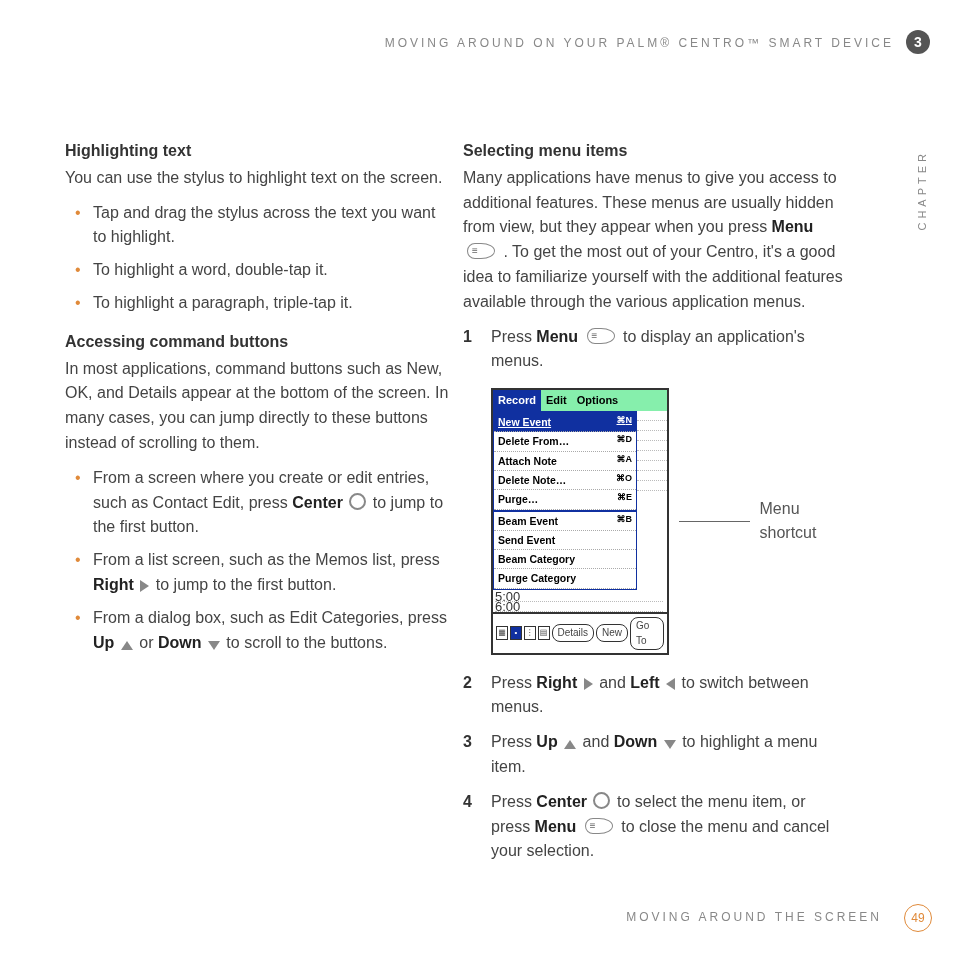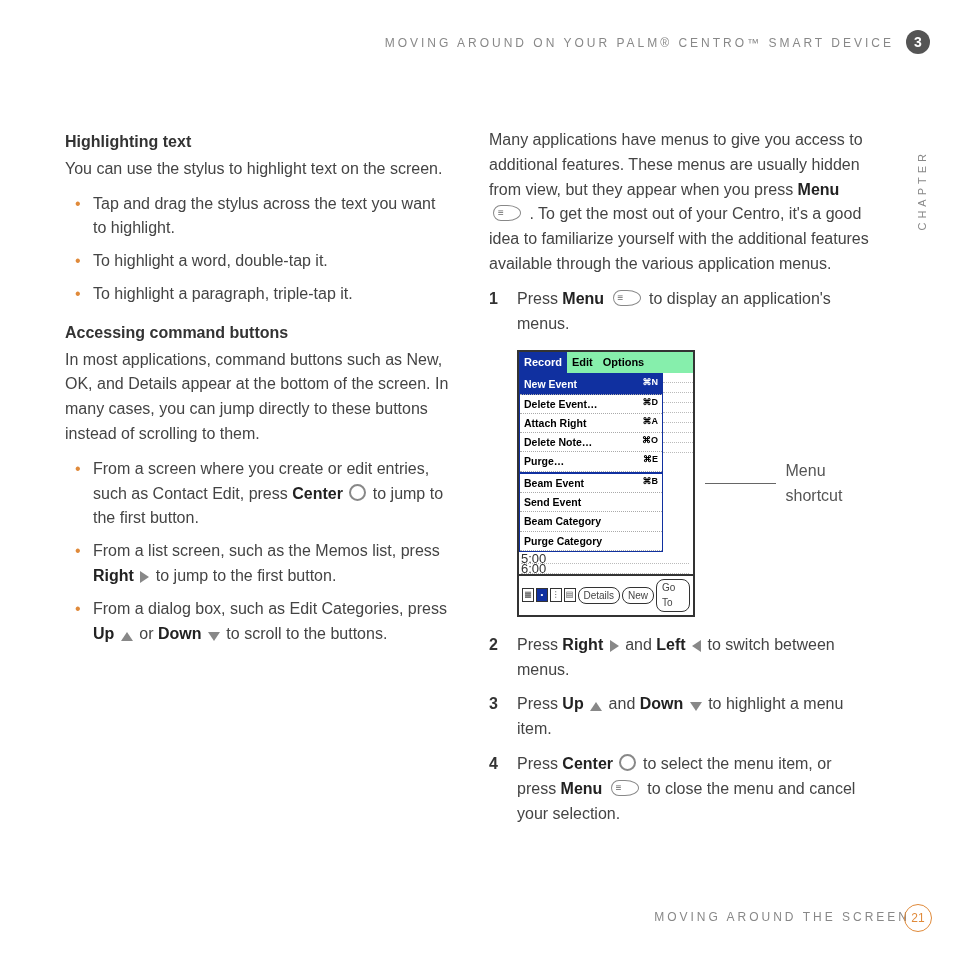--- a/index.html
+++ b/index.html
@@ -46,25 +46,25 @@
     top: 150px;
     right: 26px;
     writing-mode: vertical-rl;
     transform: rotate(180deg);
     font-size: 11px;
     letter-spacing: 4px;
     color: #888;
   }
   .columns {
     position: absolute;
-    top: 126px;
+    top: 135px;
     left: 65px;
     right: 60px;
     display: flex;
-    gap: 38px;
+    gap: 12px;
   }
   .col {
     width: 386px;
     font-size: 16px;
     line-height: 1.55;
     color: #444;
   }
   .hgroup {
     font-weight: bold;
     color: #333;
@@ -173,20 +173,21 @@
     justify-content: space-between;
     padding: 1px 4px;
     font-size: 10.5px;
     font-weight: bold;
     color: #000;
     border-bottom: 1px dotted #aaa;
   }
   .pda .dropdown .row.sel {
     background: #1030a0;
     color: #fff;
+    text-decoration: underline;
   }
   .pda .dropdown .sep {
     border-top: 2px solid #1030a0;
     height: 0;
   }
   .pda .dropdown .row .sc { font-size: 9px; font-weight: bold; }
   .pda .slots {
     font-size: 13px;
     padding: 2px 4px 0 2px;
     color: #333;
@@ -216,21 +217,21 @@
     background: #666;
   }
   .callout {
     font-size: 16px;
     color: #555;
   }
 
   .footer {
     position: absolute;
     bottom: 30px;
-    right: 44px;
+    right: 72px;
     font-size: 12px;
     letter-spacing: 3px;
     color: #888;
     margin-left: 44px;
   }
   .page-badge {
     position: absolute;
     bottom: 22px;
     right: 22px;
     width: 26px; height: 26px;
@@ -282,20 +283,21 @@
         <span class="inline-icon tri-up"></span>
         <span> or </span>
         <span class="b">Down</span>
         <span class="inline-icon tri-down"></span>
         <span> to scroll to the buttons.</span>
       </li>
     </ul>
   </div>
 
   <div class="col">
+    <div class="hgroup">Selecting menu items</div>
     <p>
       <span>Many applications have menus to give you access to additional features. These menus are usually hidden from view, but they appear when you press </span>
       <span class="b">Menu</span>
       <span class="menu-btn"></span>
       <span>. To get the most out of your Centro, it's a good idea to familiarize yourself with the additional features available through the various application menus.</span>
     </p>
 
     <ul class="numlist">
       <li>
         <span class="n">1</span>
@@ -315,25 +317,25 @@
           <div class="mtab">Edit</div>
           <div class="mtab">Options</div>
         </div>
         <div style="display:flex;">
           <div class="dropdown">
             <div class="row sel">
                   <span>New Event</span>
                   <span class="sc">⌘<span>N</span></span>
                 </div>
             <div class="row">
-                  <span>Delete Event…</span>
+                  <span>Delete From…</span>
                   <span class="sc">⌘<span>D</span></span>
                 </div>
             <div class="row">
-                  <span>Attach Right</span>
+                  <span>Attach Note</span>
                   <span class="sc">⌘<span>A</span></span>
                 </div>
             <div class="row">
                   <span>Delete Note…</span>
                   <span class="sc">⌘<span>O</span></span>
                 </div>
             <div class="row">
                   <span>Purge…</span>
                   <span class="sc">⌘<span>E</span></span>
                 </div>
@@ -419,15 +421,15 @@
           <span class="b">Menu</span>
           <span class="menu-btn"></span>
           <span> to close the menu and cancel your selection.</span>
         </span>
       </li>
     </ul>
   </div>
 </div>
 
 <div class="footer">MOVING AROUND THE SCREEN</div>
-<div class="page-badge">21</div>
+<div class="page-badge">49</div>
 
 </div>
 
 </body></html>

